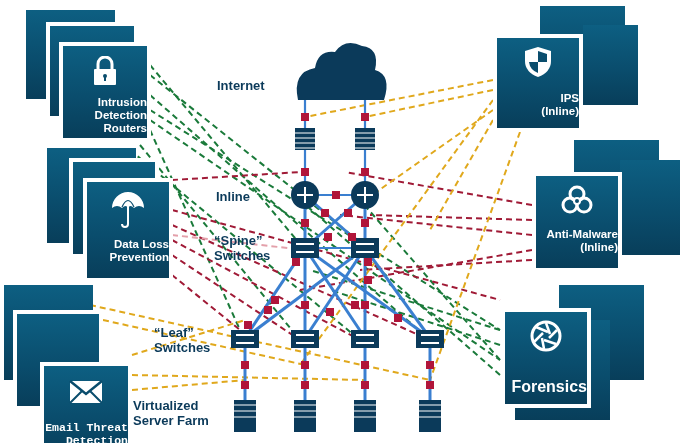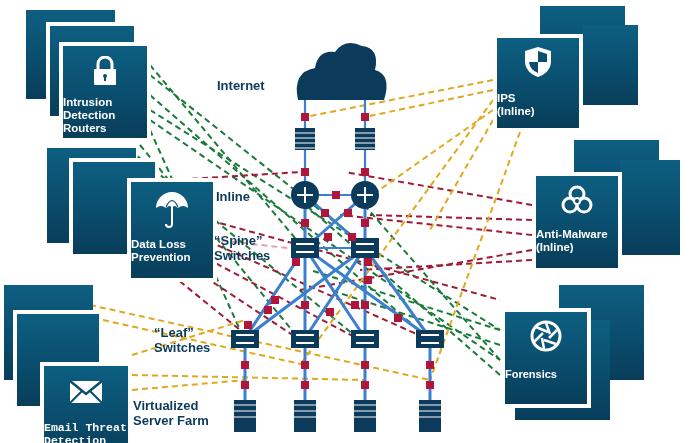--- a/index.html
+++ b/index.html
@@ -1,20 +1,20 @@
 <!DOCTYPE html>
 <html><head>
 <meta charset="utf-8">
 <style>
   html,body{margin:0;padding:0;background:#fff;}
   body{width:691px;height:443px;position:relative;overflow:hidden;font-family:"Liberation Sans",sans-serif;}
   #net{position:absolute;left:0;top:0;}
   .box{position:absolute;width:89px;height:89px;background:linear-gradient(180deg,#0d5f82 0%,#0a4d6d 55%,#083e5a 100%);box-sizing:border-box;}
   .box.front{border:4px solid #fff;box-shadow:none;}
-  .box .lbl{position:absolute;left:0;right:0;text-align:left;color:#fff;font-weight:bold;font-size:11.5px;line-height:13px;}
+  .box .lbl{position:absolute;left:0;right:0;text-align:right;color:#fff;font-weight:bold;font-size:11.5px;line-height:13px;}
   .box .ico{position:absolute;left:50%;transform:translateX(-50%);}
   .label{position:absolute;color:#0b3a5a;font-weight:bold;font-size:13px;line-height:15px;text-align:left;}
 </style>
 </head>
 <body>
 
 <svg id="net" width="691" height="443">
     <line x1="150" y1="65" x2="305" y2="250" stroke="#1a7a3a" stroke-width="2" stroke-dasharray="6,4"></line>
     <line x1="150" y1="75" x2="370" y2="250" stroke="#1a7a3a" stroke-width="2" stroke-dasharray="6,4"></line>
     <line x1="150" y1="95" x2="430" y2="340" stroke="#1a7a3a" stroke-width="2" stroke-dasharray="6,4"></line>
@@ -156,21 +156,21 @@
   </svg>
   <div class="lbl" style="top:50px">
     <div>Intrusion</div>
     <div>Detection</div>
     <div>Routers</div>
   </div>
 </div>
 
 <div class="box" style="left:47px;top:148px;height:95px;"></div>
 <div class="box front" style="left:69px;top:158px;width:90px;height:100px;"></div>
-<div class="box front" style="left:83px;top:178px;width:90px;height:104px;margin-left:44px;">
+<div class="box front" style="left:83px;top:178px;width:90px;height:104px;">
   <svg class="ico" style="top:8px" width="36" height="40" viewBox="0 0 36 40">
     <path d="M2 18 A16 16 0 0 1 34 18 Q29 14 24 18 Q20 14 18 18 Q16 14 12 18 Q7 14 2 18Z" fill="#fff"></path>
     <path d="M18 2 V34 a3 3 0 0 1 -6 0" fill="none" stroke="#fff" stroke-width="2"></path>
     <path d="M12 17 Q18 4 24 17" fill="none" stroke="#0a4d6d" stroke-width="1.2"></path>
   </svg>
   <div class="lbl" style="top:56px">
     <div>Data Loss</div>
     <div>Prevention</div>
   </div>
 </div>
@@ -227,21 +227,21 @@
     <circle cx="16" cy="16" r="14" fill="none" stroke="#fff" stroke-width="3"></circle>
     <g stroke="#fff" stroke-width="2.5">
       <line x1="16" y1="3" x2="20" y2="14"></line>
         <line x1="27" y1="10" x2="19" y2="18"></line>
         <line x1="26" y1="24" x2="14" y2="20"></line>
       <line x1="14" y1="29" x2="12" y2="18"></line>
         <line x1="4" y1="22" x2="13" y2="13"></line>
         <line x1="6" y1="7" x2="18" y2="12"></line>
     </g>
   </svg>
-  <div class="lbl" style="top:56px;font-size:11px">Forensics</div>
+  <div class="lbl" style="top:68px;font-size:16px">Forensics</div>
 </div>
 
 <div class="label" style="left:217px;top:78px;">Internet</div>
 <div class="label" style="left:216px;top:189px;">Inline</div>
 <div class="label" style="left:214px;top:233px;">
   <div>“Spine”</div>
   <div>Switches</div>
 </div>
 <div class="label" style="left:154px;top:325px;">
   <div>“Leaf”</div>

